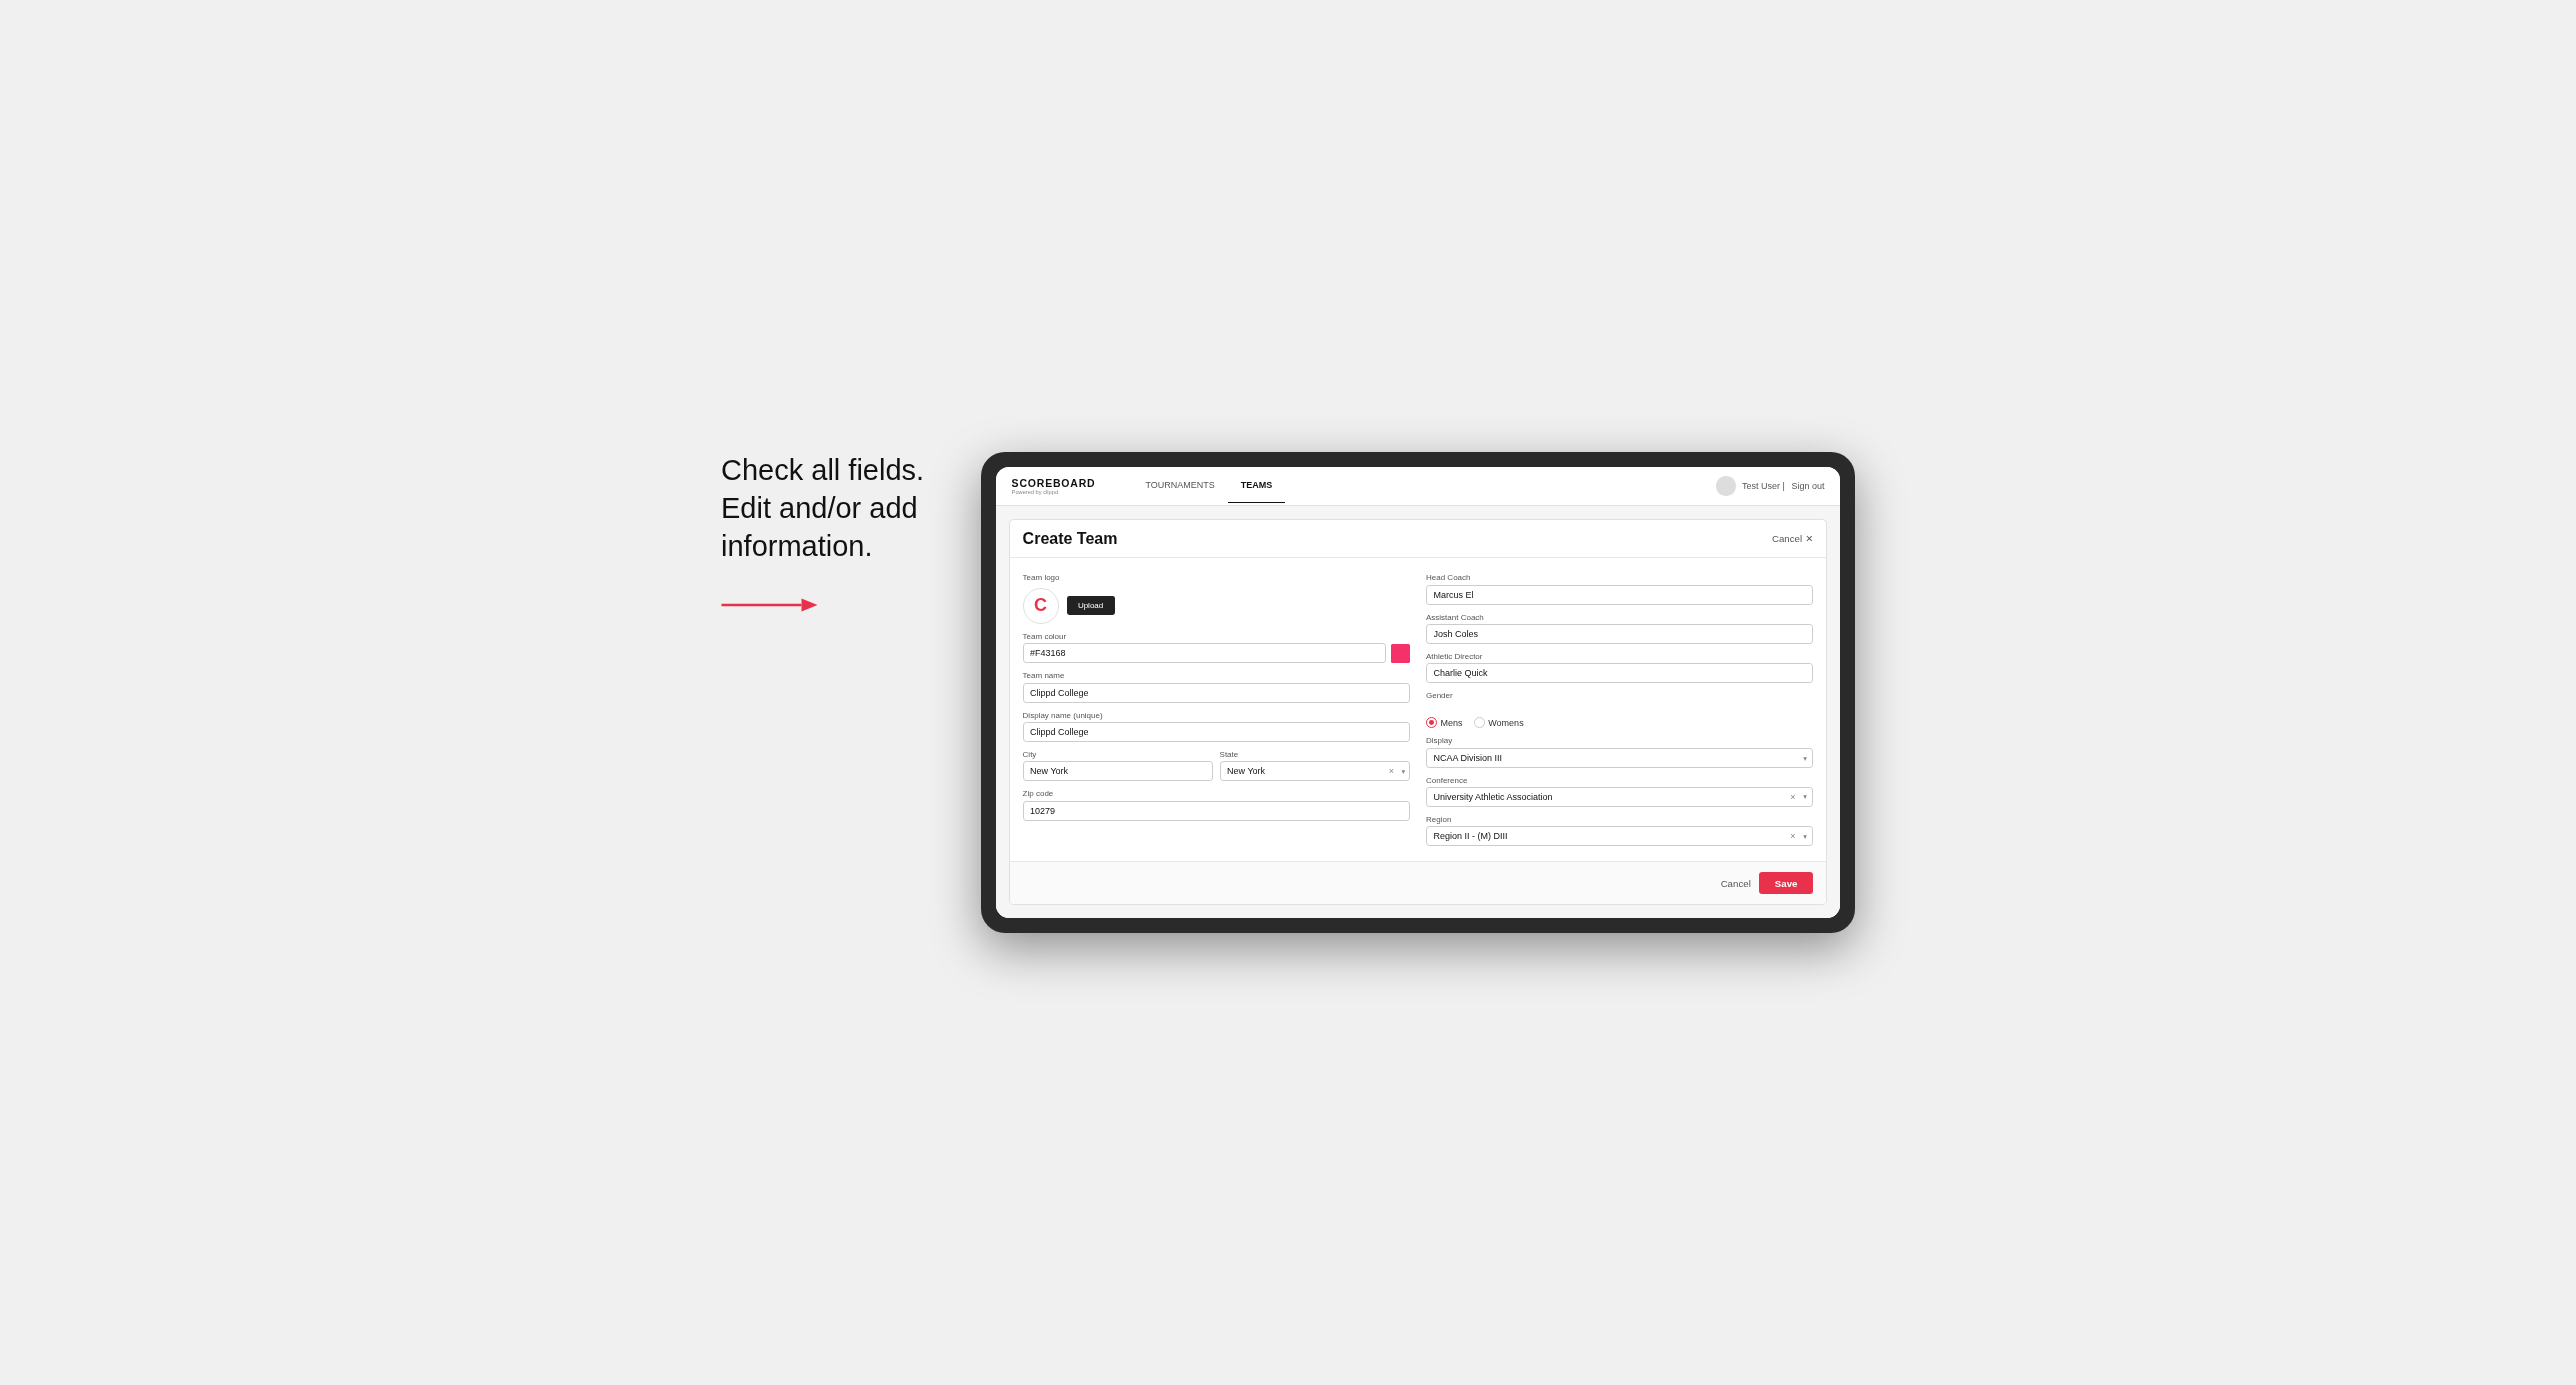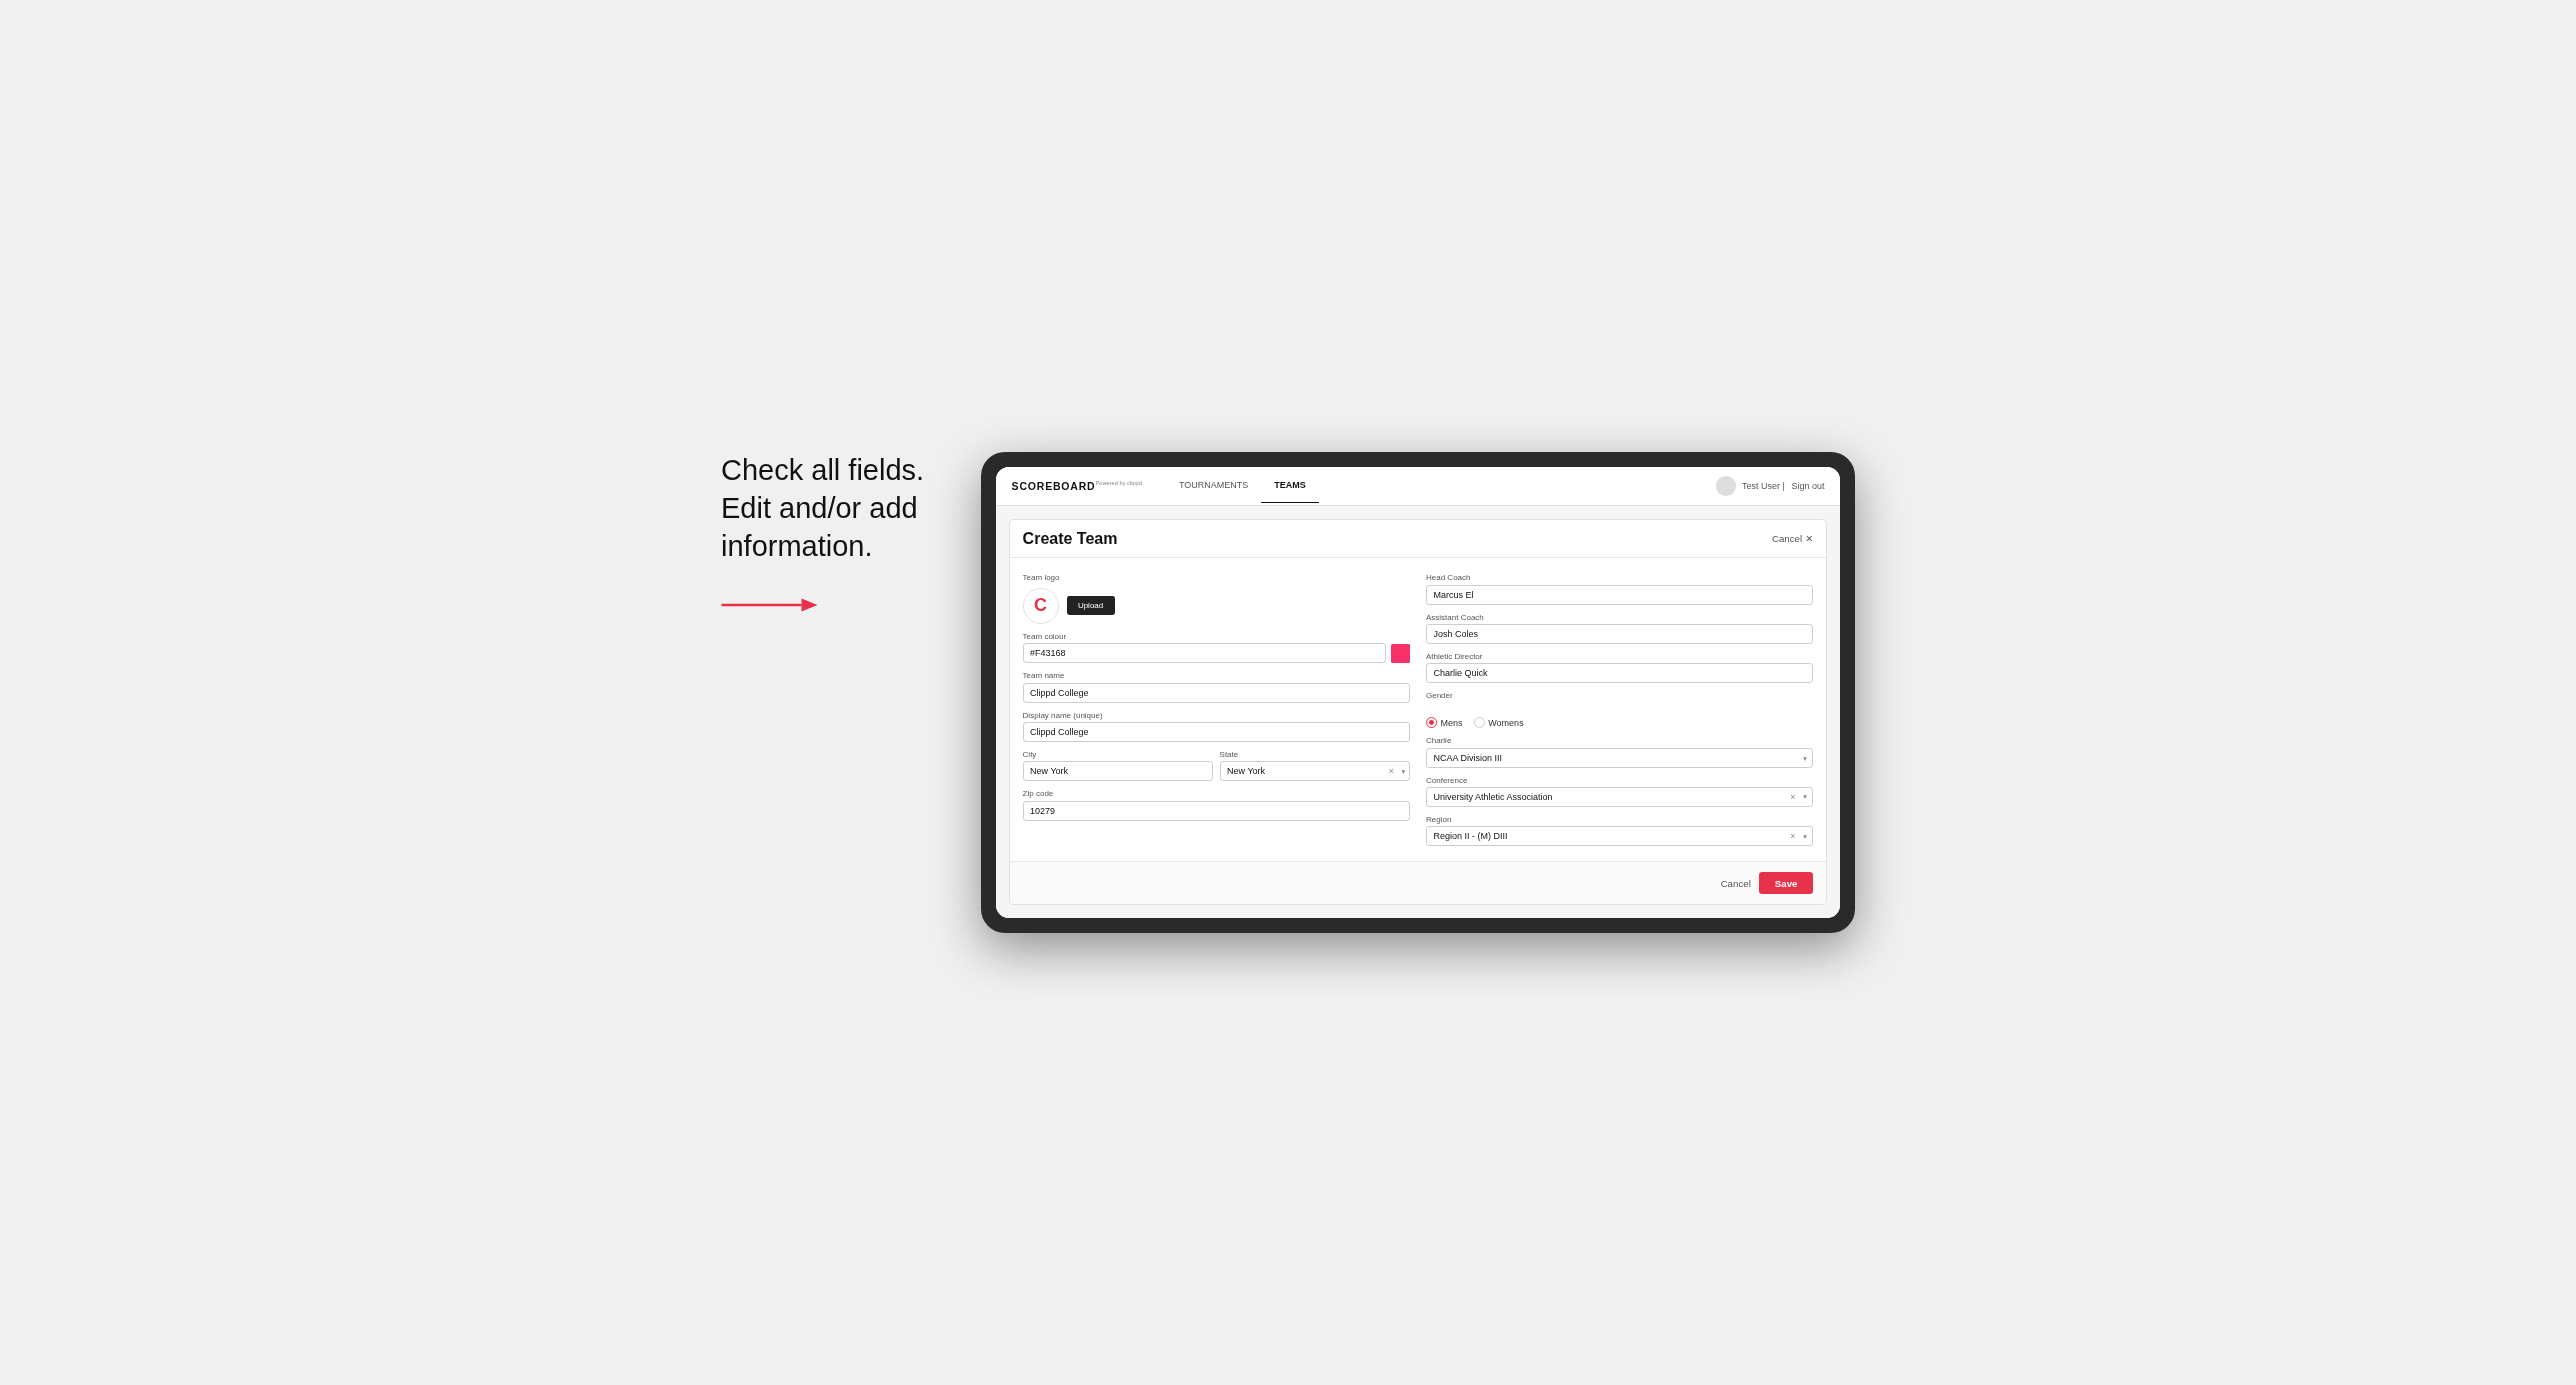--- a/index.html
+++ b/index.html
@@ -67,22 +67,22 @@
       background: #fff;
       border-bottom: 0.8px solid #e0e0e0;
       padding: 0 16px;
       display: flex;
       align-items: center;
       height: 39px;
     }
 
     .nav-logo {
       display: flex;
-      flex-direction: row;
-      margin-right: 24px;
+      flex-direction: column;
+      margin-right: 37px;
     }
 
     .nav-logo-top {
       font-size: 10.5px;
       font-weight: 800;
       letter-spacing: 0.8px;
       color: #111;
     }
 
     .nav-logo-sub {
@@ -572,21 +572,21 @@
                     <span>Mens</span>
                   </label>
                   <label class="radio-option">
                     <div class="radio-dot"></div>
                     <span>Womens</span>
                   </label>
                 </div>
               </div>
 
               <div class="field-group">
-                <label class="field-label">Charlie</label>
+                <label class="field-label">Display</label>
                 <div class="dropdown-field">
                   <select>
                     <option>NCAA Division III</option>
                   </select>
                   <span class="dropdown-arrow">▾</span>
                 </div>
               </div>
 
               <div class="field-group">
                 <label class="field-label">Conference</label>

